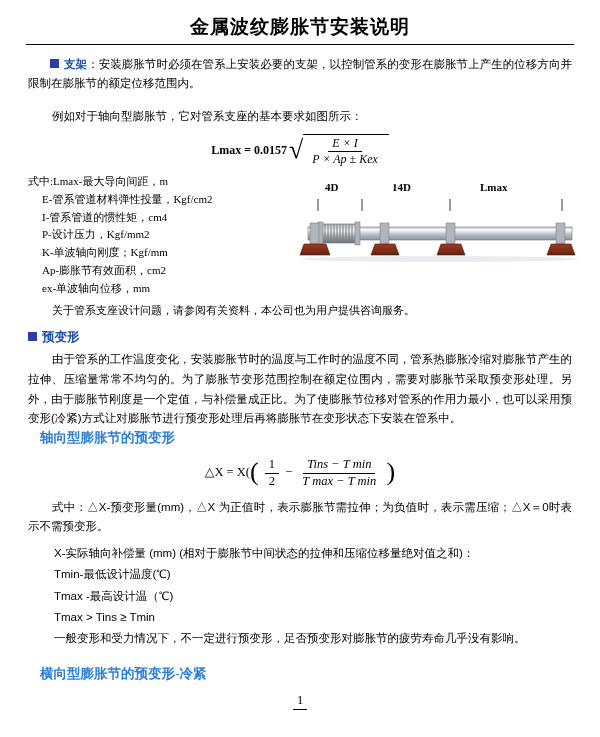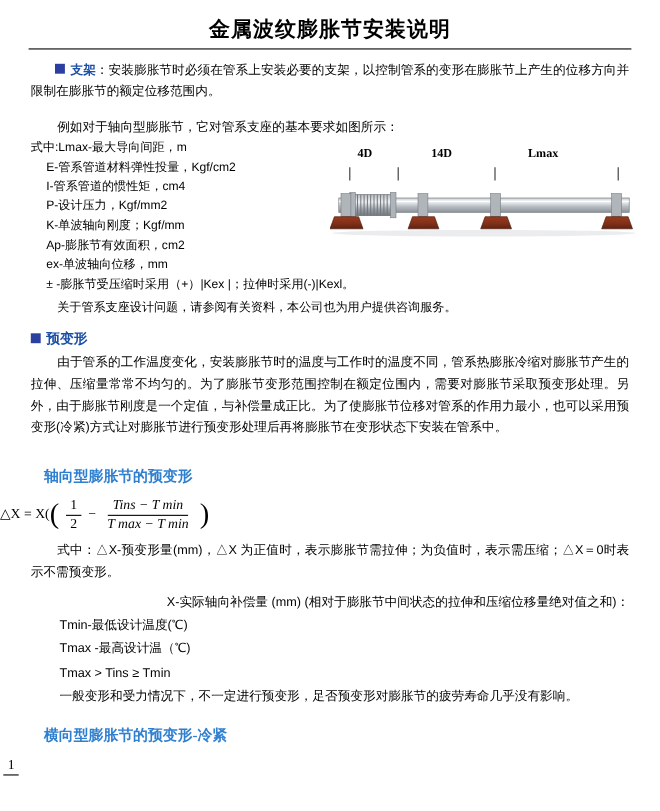--- a/index.html
+++ b/index.html
@@ -55,21 +55,21 @@
   .blue-head {
     color: #1b4fa6;
     font-weight: bold;
     font-size: 12.5px;
     margin: 10px 28px 4px 28px;
   }
   .blue-sub {
     color: #2f7fd0;
     font-weight: bold;
     font-size: 13.5px;
-    margin: 24px 28px 6px 40px;
+    margin: 0 28px 6px 40px;
   }
   .formula-box {
     display: flex;
     justify-content: center;
     align-items: center;
     margin: 8px 0 6px 0;
   }
   .formula {
     font-family: "Liberation Serif", serif;
     font-size: 12px;
@@ -103,20 +103,21 @@
   .sqrt .under {
     border-top: 1px solid #000;
     padding: 1px 4px 0 2px;
     display: flex;
     align-items: center;
   }
   .legend {
     font-size: 11px;
     line-height: 1.62;
     margin: 0;
+    font-family: Liberation Serif, serif;
   }
   .legend-block {
     margin: 0 0 0 28px;
     width: 270px;
   }
   .legend-row { white-space: nowrap; }
   .legend-indent { padding-left: 14px; }
   .mid-section {
     display: flex;
     align-items: flex-start;
@@ -143,21 +144,21 @@
     margin: 4px 28px 0 28px;
     line-height: 1.6;
   }
   .para {
     font-size: 11.5px;
     line-height: 1.72;
     margin: 4px 28px 0 28px;
     text-align: justify;
   }
   .formula2 {
-    text-align: left;
+    text-align: center;
     font-family: "Liberation Serif", serif;
     font-size: 12.5px;
     margin: 10px 0 8px 0;
   }
   .paren {
     font-size: 26px;
     line-height: 0;
     position: relative;
     top: 4px;
     font-family: "Liberation Serif", serif;
@@ -175,31 +176,44 @@
 
   <div class="title">金属波纹膨胀节安装说明</div>
   <hr class="hr">
 
   <div class="body-text">
     <span style="display:inline-block; width:22px;"></span><span class="sq"></span><span style="color:#1b4fa6; font-weight:bold;">支架</span>：<span>安装膨胀节时必须在管系上安装必要的支架，以控制管系的变形在膨胀节上产生的位移方向并限制在膨胀节的额定位移范围内。</span>
   </div>
 
   <div class="body-text indent" style="margin-top:14px;">例如对于轴向型膨胀节，它对管系支座的基本要求如图所示：</div>
 
+  <div class="formula-box">
+    <span class="formula">
+      <b>Lmax = 0.0157</b>
+      <span class="sqrt">
+        <span class="radical">√</span>
+        <span class="under">
+          <span class="frac">
+            <span class="num">E × I</span>
+            <span class="den">P × Ap ± Kex</span>
+          </span>
+        </span>
+      </span>
+    </span>
+  </div>
 
   <div class="mid-section">
     <div class="legend-block">
       <div class="legend legend-row">式中:Lmax-最大导向间距，m</div>
       <div class="legend legend-row legend-indent">E-管系管道材料弹性投量，Kgf/cm2</div>
       <div class="legend legend-row legend-indent">I-管系管道的惯性矩，cm4</div>
       <div class="legend legend-row legend-indent">P-设计压力，Kgf/mm2</div>
       <div class="legend legend-row legend-indent">K-单波轴向刚度；Kgf/mm</div>
       <div class="legend legend-row legend-indent">Ap-膨胀节有效面积，cm2</div>
       <div class="legend legend-row legend-indent">ex-单波轴向位移，mm</div>
-      <div class="legend legend-row legend-indent">± -膨胀节受压缩时采用（+）|Kex |；拉伸时采用(-)|Kexl。</div>
     </div>
 
     <div class="figure">
       <div class="fig-labels">
         <span style="left:25px;">4D</span>
         <span style="left:92px;">14D</span>
         <span style="left:180px;">Lmax</span>
       </div>
       <div class="pipe-area">
         <svg width="280" height="80" viewBox="0 0 280 80">
@@ -289,21 +303,21 @@
     </span>
     <span>−</span>
     <span class="frac">
       <span class="num">Tins − T min</span>
       <span class="den">T max − T min</span>
     </span>
     <span class="paren">)</span>
   </div>
 
   <div class="para" style="text-indent:24px; margin-top:2px;">式中：△X-预变形量(mm)，△X 为正值时，表示膨胀节需拉伸；为负值时，表示需压缩；△X＝0时表示不需预变形。</div>
-  <div class="list-line" style="margin-top:6px;text-align:right;">X-实际轴向补偿量 (mm) (相对于膨胀节中间状态的拉伸和压缩位移量绝对值之和)：</div>
+  <div class="list-line" style="margin-top:6px;">X-实际轴向补偿量 (mm) (相对于膨胀节中间状态的拉伸和压缩位移量绝对值之和)：</div>
   <div class="list-line">Tmin-最低设计温度(℃)</div>
   <div class="list-line">Tmax -最高设计温（℃)</div>
   <div class="list-line">Tmax &gt; Tins ≥ Tmin</div>
   <div class="list-line" style="margin-left:54px;">一般变形和受力情况下，不一定进行预变形，足否预变形对膨胀节的疲劳寿命几乎没有影响。</div>
 
   <div class="blue-sub" style="margin-top:16px;font-family:Liberation Serif, serif;">横向型膨胀节的预变形-冷紧</div>
 
   <div class="formula2">
     
     <span class="frac" style="font-style:normal;">

